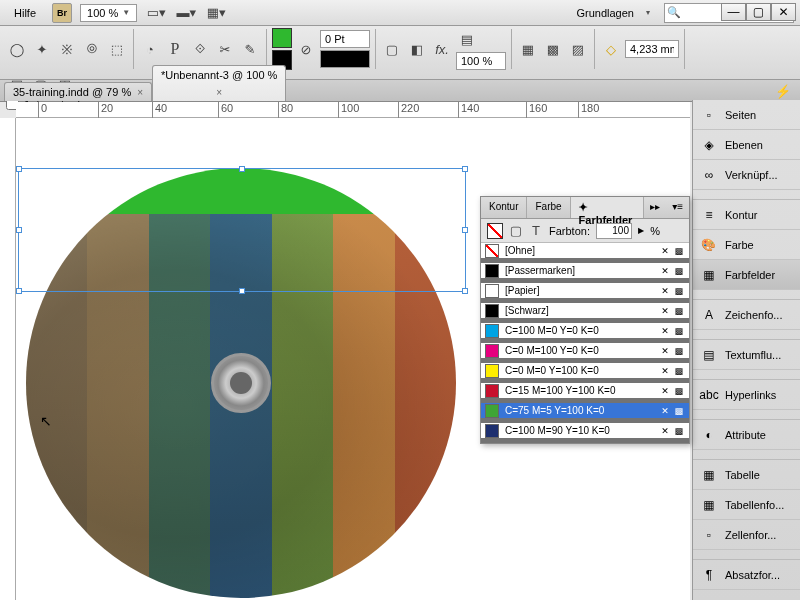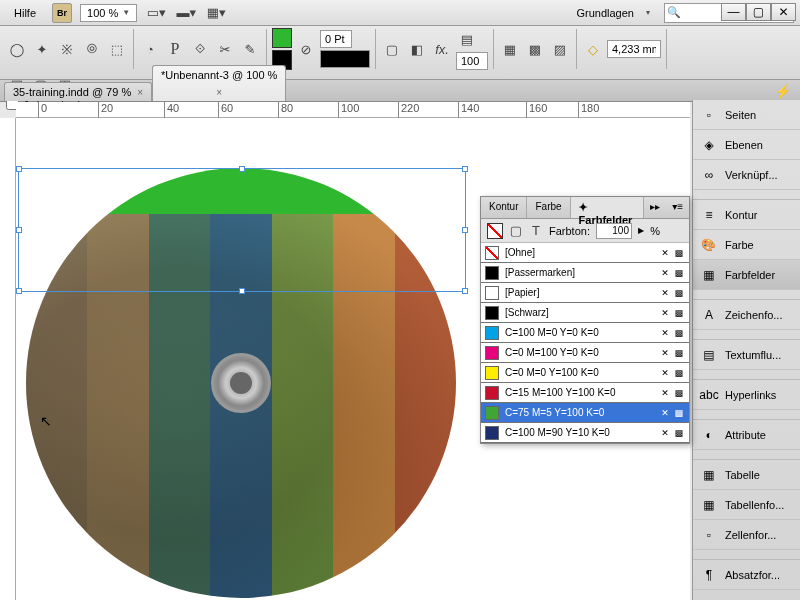--- a/index.html
+++ b/index.html
@@ -10,21 +10,21 @@
 .zoom-dd { background: #fff; border: 1px solid #999; padding: 2px 6px; display: flex; align-items: center; gap: 4px; }
 .arrow-down { font-size: 8px; color: #555; }
 .workspace-dd { background: transparent; padding: 2px 6px; display: flex; align-items: center; gap: 12px; }
 .search-box { background: #fff; border: 1px solid #999; padding: 2px; width: 130px; height: 20px; display: flex; align-items: center; }
 .win-controls { position: absolute; right: 4px; top: 3px; display: flex; gap: 0; }
 .win-btn { width: 25px; height: 18px; background: linear-gradient(#f8f8f8, #ddd); border: 1px solid #888; display: flex; align-items: center; justify-content: center; font-size: 12px; cursor: pointer; }
 .toolbar { height: 54px; background: linear-gradient(#eaeaea, #d8d8d8); border-bottom: 1px solid #999; display: flex; align-items: center; padding: 2px 6px; gap: 3px; flex-wrap: wrap; }
 .tb-icon { width: 22px; height: 22px; display: flex; align-items: center; justify-content: center; font-size: 13px; color: #444; }
 .tb-sep { width: 1px; height: 40px; background: #aaa; margin: 0 2px; }
 .color-swatch { width: 20px; height: 20px; border: 1px solid #333; }
-.tb-input { background: #fff; border: 1px solid #999; padding: 2px 4px; width: 32px; height: 18px; }
+.tb-input { background: #fff; border: 1px solid #999; padding: 2px 4px; width: 50px; height: 18px; }
 .tb-check { display: flex; align-items: center; gap: 4px; font-size: 10px; }
 .tab-bar { height: 22px; background: linear-gradient(#d0d0d0, #c0c0c0); border-bottom: 1px solid #888; display: flex; align-items: flex-end; padding-left: 4px; }
 .doc-tab { background: linear-gradient(#e0e0e0, #d0d0d0); border: 1px solid #999; border-bottom: none; padding: 3px 8px; margin-right: 0; font-size: 10px; display: flex; align-items: center; gap: 6px; border-radius: 3px 3px 0 0; }
 .doc-tab.active { background: linear-gradient(#f4f4f4, #e8e8e8); flex-direction: column; }
 .close-x { font-size: 10px; color: #666; cursor: pointer; }
 .ruler-h { height: 16px; background: #fff; border-bottom: 1px solid #aaa; position: relative; display: flex; font-size: 8px; color: #555; margin-left: 16px; margin-right: 110px; }
 .ruler-tick { position: absolute; top: 0; border-left: 1px solid #888; height: 16px; padding-left: 2px; }
 .canvas-area { position: absolute; left: 16px; top: 118px; right: 110px; bottom: 0; background: #fff; overflow: hidden; }
 .ruler-v { position: absolute; left: 0; top: 118px; width: 16px; bottom: 0; background: #fff; border-right: 1px solid #aaa; }
 .selection-frame { position: absolute; left: 2px; top: 50px; width: 448px; height: 124px; border: 1px solid #4a90d9; }
@@ -38,21 +38,21 @@
 .face-overlay { position: absolute; inset: 0; background: radial-gradient(ellipse at 35% 55%, rgba(230,210,190,0.5) 0%, rgba(150,130,110,0.3) 40%, transparent 70%); mix-blend-mode: multiply; }
 .cursor-arrow { position: absolute; left: 24px; top: 295px; font-size: 14px; color: #000; z-index: 100; }
 .swatches-panel { position: absolute; right: 110px; top: 196px; width: 210px; background: #e4e4e4; border: 1px solid #888; box-shadow: 2px 2px 6px rgba(0,0,0,0.3); z-index: 50; }
 .panel-tabs { height: 22px; background: linear-gradient(#ddd, #ccc); border-bottom: 1px solid #999; display: flex; }
 .panel-tab { padding: 4px 8px; font-size: 10px; border-right: 1px solid #aaa; cursor: pointer; }
 .panel-tab.active { background: #e4e4e4; font-weight: bold; }
 .panel-tab-extra { margin-left: auto; padding: 4px 6px; font-size: 10px; }
 .panel-toolbar { height: 24px; display: flex; align-items: center; padding: 0 6px; gap: 6px; border-bottom: 1px solid #bbb; }
 .tint-input { background: #fff; border: 1px solid #999; width: 36px; height: 16px; text-align: right; padding: 0 2px; font-size: 10px; }
 .swatch-list { background: #fff; max-height: 200px; overflow-y: auto; }
-.swatch-row { display: flex; align-items: center; height: 20px; padding: 0 4px; border-bottom: 1px solid #737373; gap: 6px; cursor: pointer; }
+.swatch-row { display: flex; align-items: center; height: 20px; padding: 0 4px; border-bottom: 5px solid #737373; gap: 6px; cursor: pointer; }
 .swatch-row.selected { background: #3875d7; color: #fff; }
 .swatch-chip { width: 14px; height: 14px; border: 1px solid #666; flex-shrink: 0; }
 .swatch-name { flex: 1; font-size: 10px; white-space: nowrap; overflow: hidden; }
 .swatch-icons { display: flex; gap: 2px; }
 .sw-ic { width: 12px; height: 12px; font-size: 9px; display: flex; align-items: center; justify-content: center; }
 .none-chip { background: #fff; position: relative; }
 .none-chip::after { content: ''; position: absolute; left: 0; top: 0; right: 0; bottom: 0; background: linear-gradient(to top right, transparent 45%, red 45%, red 55%, transparent 55%); }
 .right-panel { position: absolute; right: 0; top: 100px; width: 108px; bottom: 0; background: linear-gradient(#e0e0e0, #d4d4d4); border-left: 1px solid #999; }
 .rp-item { height: 30px; display: flex; align-items: center; padding: 0 8px; gap: 8px; border-bottom: 1px solid #c4c4c4; cursor: pointer; font-size: 10px; }
 .rp-item.active { background: linear-gradient(#d0d0d0, #c0c0c0); }
@@ -147,21 +147,21 @@
     </div>
   <div class="doc-tab active">
       <span>*Unbenannt-3 @ 100 %</span>
       <span class="close-x">×</span>
     </div>
 </div>
 
 <div class="ruler-h">
   <div class="ruler-tick" style="left:22px">0</div>
   <div class="ruler-tick" style="left:82px">20</div>
-  <div class="ruler-tick" style="left:148px">40</div>
+  <div class="ruler-tick" style="left:136px">40</div>
   <div class="ruler-tick" style="left:202px">60</div>
   <div class="ruler-tick" style="left:262px">80</div>
   <div class="ruler-tick" style="left:322px">100</div>
   <div class="ruler-tick" style="left:382px">220</div>
   <div class="ruler-tick" style="left:442px">140</div>
   <div class="ruler-tick" style="left:510px">160</div>
   <div class="ruler-tick" style="left:562px">180</div>
 </div>
 
 <div class="ruler-v"></div>

